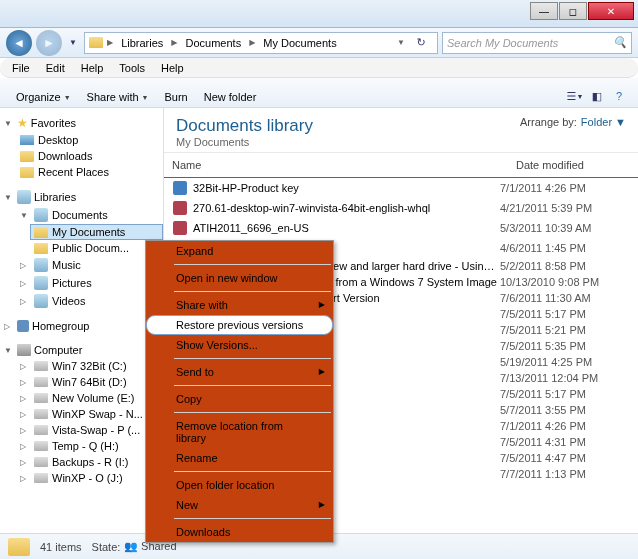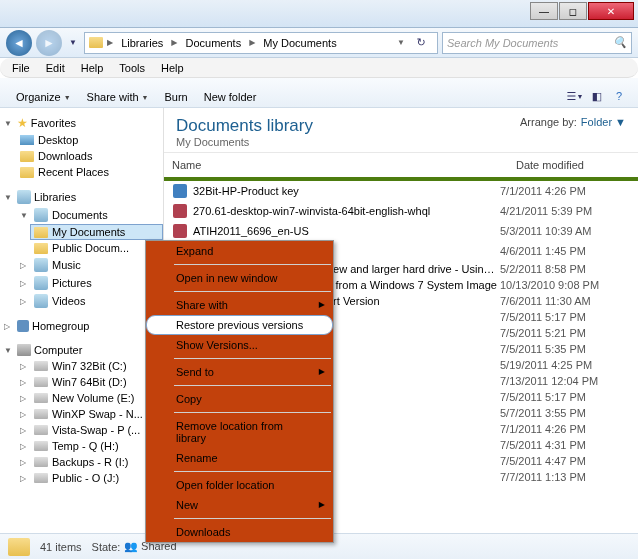--- a/index.html
+++ b/index.html
@@ -45,21 +45,21 @@
 .ico-computer { width: 14px; height: 12px; background: linear-gradient(#d0d0d0, #909090); border-radius: 1px; display: inline-block; }
 .ico-home { width: 12px; height: 12px; background: #6090c0; border-radius: 2px; display: inline-block; }
 
 .main { flex: 1; background: #fff; display: flex; flex-direction: column; overflow: hidden; }
 .libhdr { padding: 8px 12px 4px; display: flex; justify-content: space-between; align-items: flex-start; }
 .libtitle { color: #1e6091; font-size: 17px; }
 .libsub { color: #666; font-size: 11px; }
 .arrange { color: #444; font-size: 11px; display: flex; align-items: center; gap: 4px; }
 .arrange a { color: #1e6091; cursor: pointer; }
 
-.colhdr { display: flex; border-top: 1px solid #e8e8e8; border-bottom: 4px solid #4d7c0f; background: #fff; padding: 4px 0; }
+.colhdr { display: flex; border-top: 1px solid #e8e8e8; border-bottom: 1px solid #4d7c0f; background: #fff; padding: 4px 0; }
 .colhdr .col { padding: 2px 8px; cursor: pointer; color: #444; }
 .colhdr .col.name { flex: 1; }
 .colhdr .col.date { width: 130px; }
 
 .filelist { flex: 1; overflow: auto; position: relative; }
 .filerow { display: flex; align-items: center; padding: 2px 8px; cursor: pointer; }
 .filerow .fico { width: 16px; height: 16px; margin-right: 5px; display: inline-flex; align-items: center; justify-content: center; font-size: 10px; }
 .filerow .fname { flex: 1; white-space: nowrap; overflow: hidden; text-overflow: ellipsis; }
 .filerow .fdate { width: 130px; color: #555; font-size: 11px; }
 .filerow.partial .fname { padding-left: 155px; }
@@ -241,21 +241,21 @@
             <span>Temp - Q (H:)</span>
           </div>
           <div class="sitem">
             <span class="exp">▷</span>
             <span class="ico-drive"></span>
             <span>Backups - R (I:)</span>
           </div>
           <div class="sitem">
             <span class="exp">▷</span>
             <span class="ico-drive"></span>
-            <span>Public - O (J:)</span>
+            <span>WinXP - O (J:)</span>
           </div>
         </div>
     </div>
   </div>
 
   <div class="main">
     <div class="libhdr">
       <div>
         <div class="libtitle">Documents library</div>
         <div class="libsub">My Documents</div>

